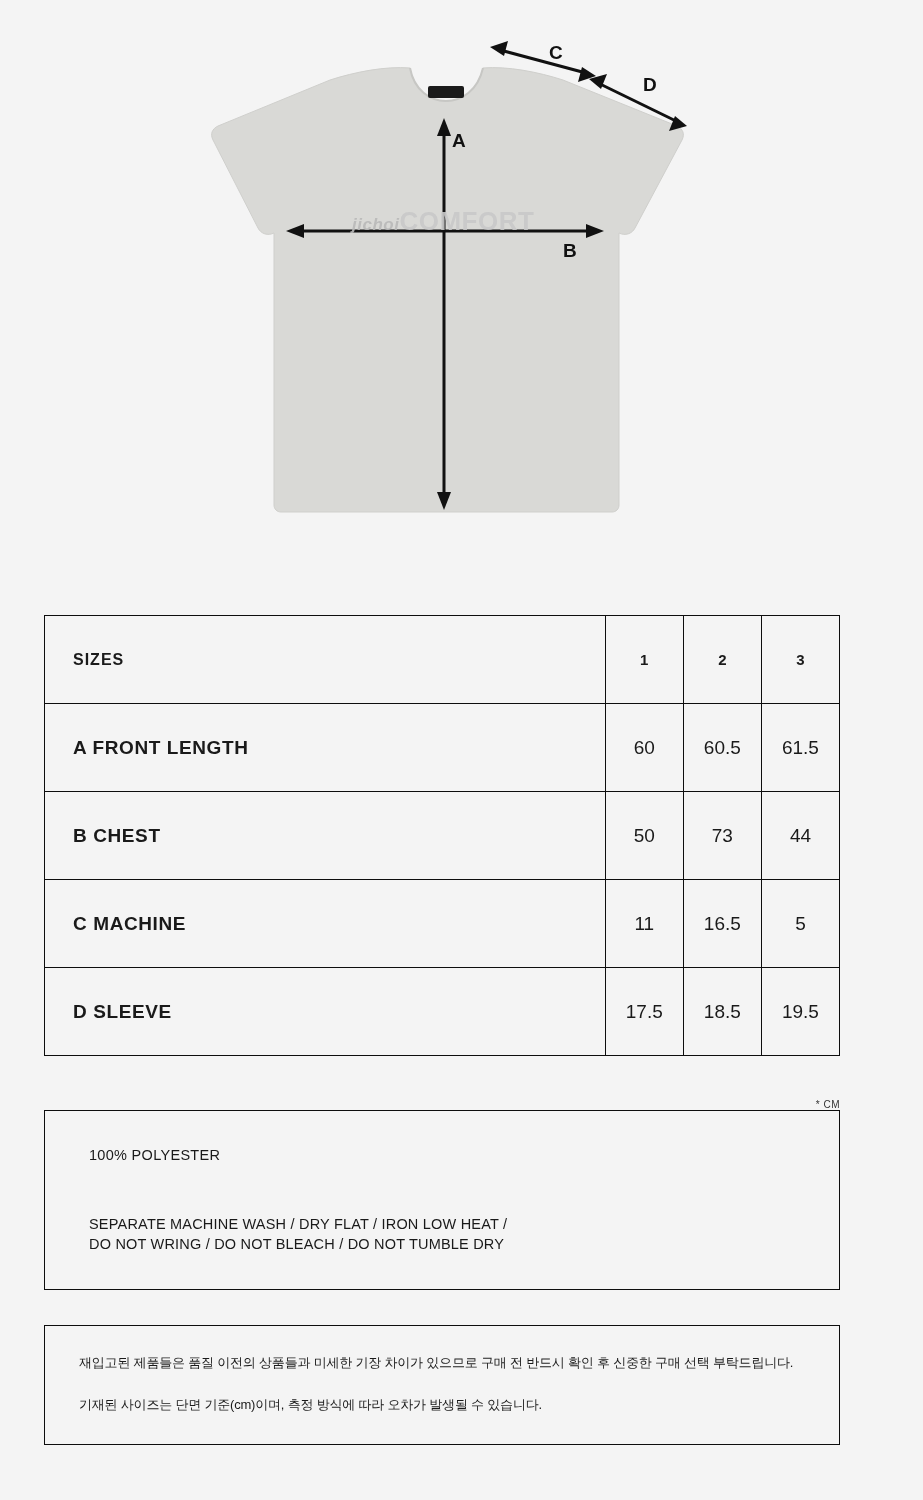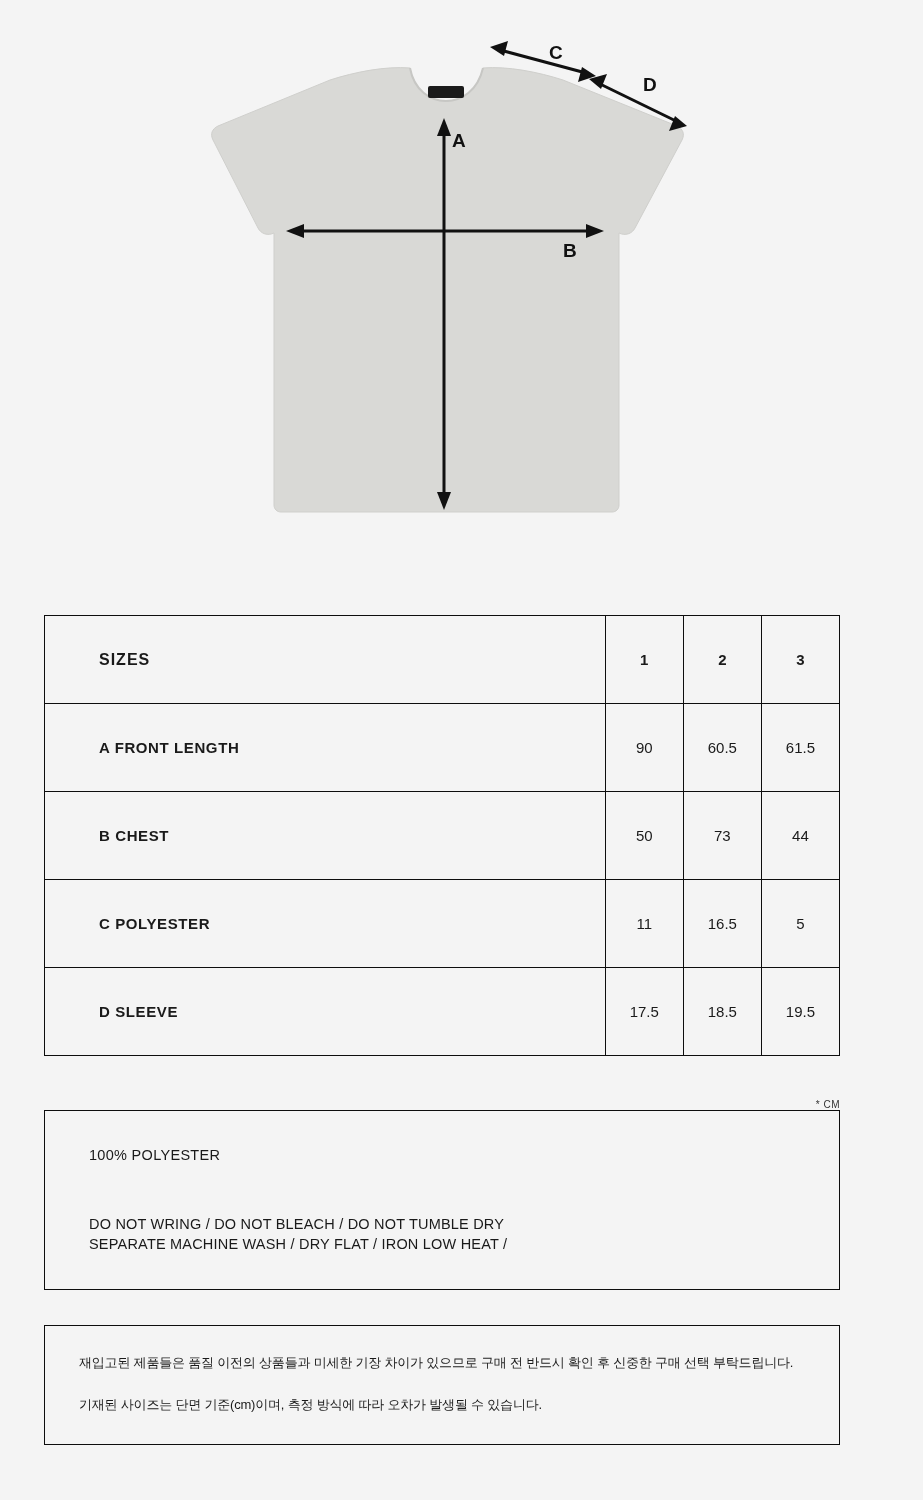--- a/index.html
+++ b/index.html
@@ -66,25 +66,25 @@
     width: 796px;
   }
   table.size-table {
     border-collapse: collapse;
     width: 796px;
     background: #f4f4f4;
   }
   table.size-table td {
     border: 1.5px solid #0d0d0d;
     height: 88px;
-    font-size: 15px;
+    font-size: 19px;
   }
   td.label-cell {
     width: 560px;
-    padding-left: 54px;
+    padding-left: 28px;
     font-weight: bold;
     letter-spacing: .6px;
     font-size: 14.5px;
   }
   td.num-cell {
     width: 78px;
     text-align: center;
     font-size: 14px;
   }
   tr.header-row td.label-cell { font-size: 16px; letter-spacing: 1px; }
@@ -182,70 +182,73 @@
 
     <line x1="500" y1="50" x2="586" y2="73" stroke="#111" stroke-width="3"></line>
     <polygon points="490,47 508,41 504,56" fill="#111"></polygon>
     <polygon points="596,76 578,82 582,67" fill="#111"></polygon>
 
     <line x1="598" y1="83" x2="678" y2="122" stroke="#111" stroke-width="3"></line>
     <polygon points="589,79 607,74 601,89" fill="#111"></polygon>
     <polygon points="687,126 669,131 675,116" fill="#111"></polygon>
   </svg>
 
+  <div class="brandmark">
+    <span class="small">jichoi</span><span>COMFORT</span>
+  </div>
 
   <div class="dim-label lbl-a">A</div>
   <div class="dim-label lbl-b">B</div>
   <div class="dim-label lbl-c">C</div>
   <div class="dim-label lbl-d">D</div>
 </div>
 
 <div class="size-table-wrap">
   <table class="size-table">
     <tbody>
       <tr class="header-row">
         <td class="label-cell">SIZES</td>
         <td class="num-cell">1</td>
         <td class="num-cell">2</td>
         <td class="num-cell">3</td>
       </tr>
       <tr>
         <td class="label-cell">A  FRONT LENGTH</td>
-        <td class="num-cell">90</td>
+        <td class="num-cell">60</td>
         <td class="num-cell">60.5</td>
         <td class="num-cell">61.5</td>
       </tr>
       <tr>
         <td class="label-cell">B  CHEST</td>
         <td class="num-cell">50</td>
         <td class="num-cell">73</td>
         <td class="num-cell">44</td>
       </tr>
       <tr>
-        <td class="label-cell">C  POLYESTER</td>
+        <td class="label-cell">C  MACHINE</td>
         <td class="num-cell">11</td>
         <td class="num-cell">16.5</td>
         <td class="num-cell">5</td>
       </tr>
       <tr>
         <td class="label-cell">D  SLEEVE</td>
         <td class="num-cell">17.5</td>
         <td class="num-cell">18.5</td>
         <td class="num-cell">19.5</td>
       </tr>
     </tbody>
   </table>
 </div>
 
 <div class="cm-note">* CM</div>
 
 <div class="info-box">
   <div class="material">100% POLYESTER</div>
   <div class="care">
+    <div>SEPARATE MACHINE WASH / DRY FLAT / IRON LOW HEAT /</div>
     <div>DO NOT WRING / DO NOT BLEACH / DO NOT TUMBLE DRY</div>
-    <div>SEPARATE MACHINE WASH / DRY FLAT / IRON LOW HEAT /</div>
   </div>
 </div>
 
 <div class="notice-box">
   <p>재입고된 제품들은 품질 이전의 상품들과 미세한 기장 차이가 있으므로 구매 전 반드시 확인 후 신중한 구매 선택 부탁드립니다.</p>
   <p>기재된 사이즈는 단면 기준(cm)이며, 측정 방식에 따라 오차가 발생될 수 있습니다.</p>
 </div>
 
 </body></html>

